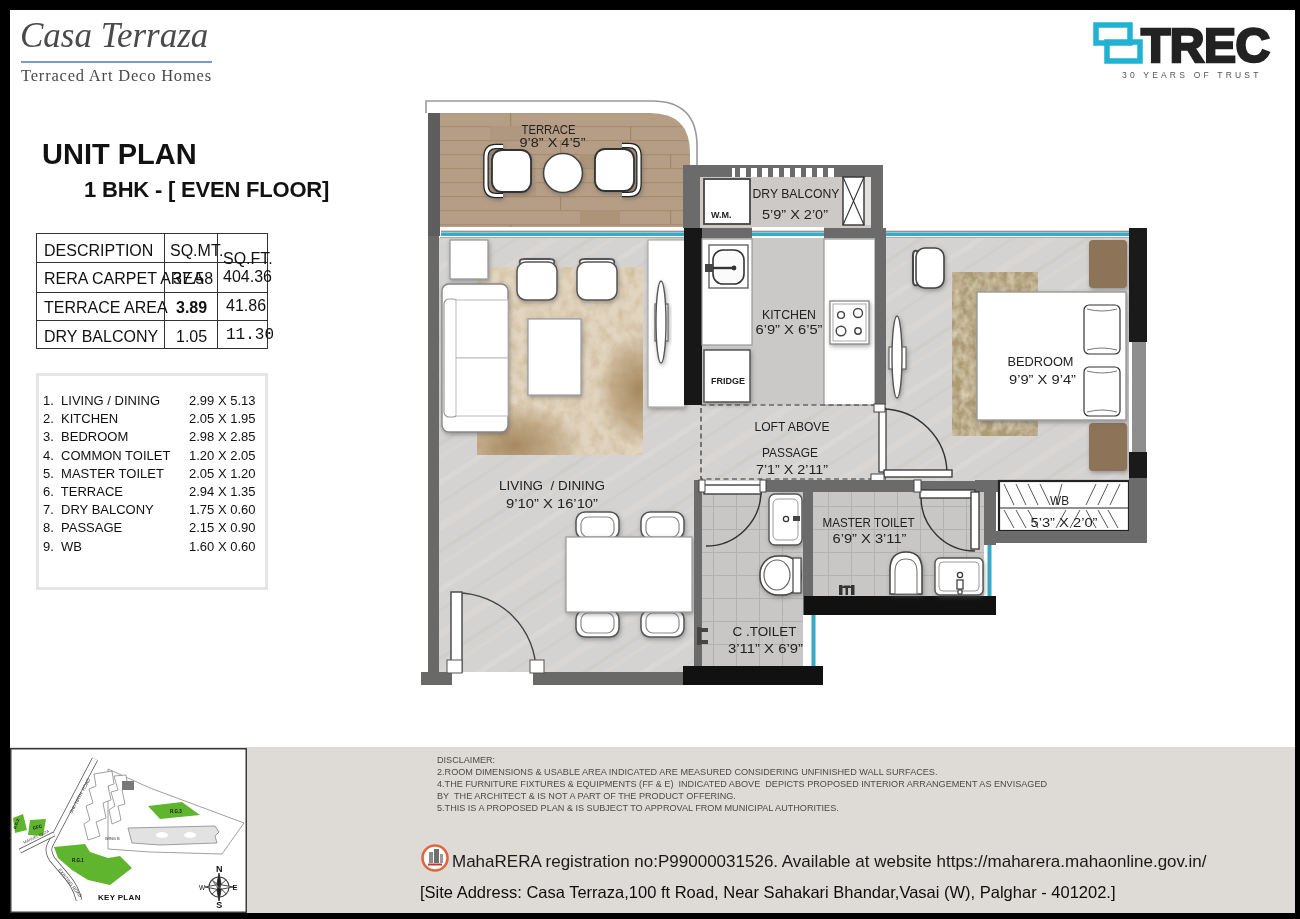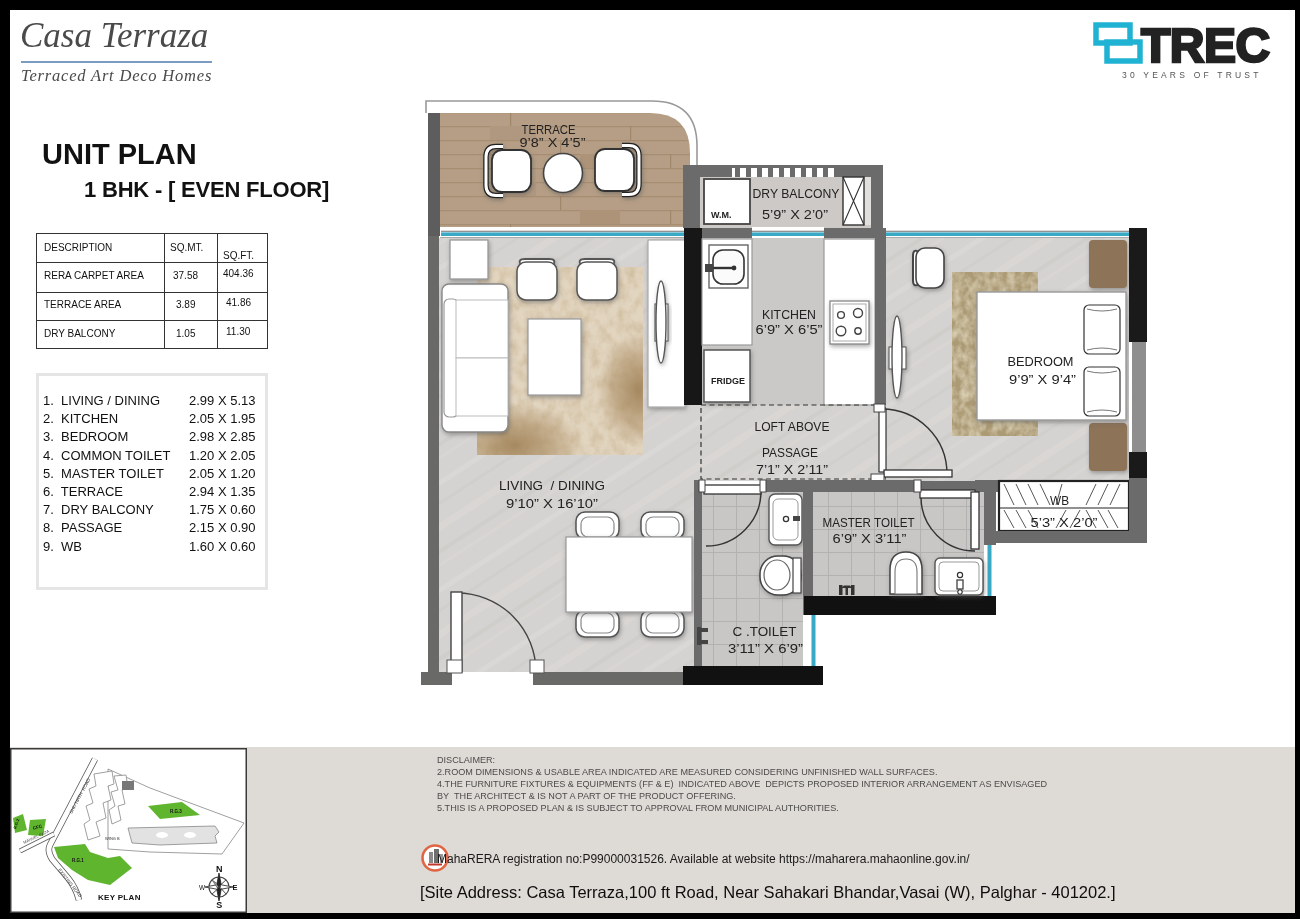--- a/index.html
+++ b/index.html
@@ -11,57 +11,57 @@
 </head>
 <body>
 
 <div id="page"></div>
 
 <div class="abs" style="left:20px;top:16px;width:240px;height:75px;">
   <div style="font-family:'Liberation Serif',serif;font-style:italic;font-size:35px;color:#4a4a4a;white-space:nowrap;">Casa Terraza</div>
 
   <div style="position:absolute;left:1px;top:45px;width:191px;height:2px;background:#7b9cc0;"></div>
 
-  <div style="position:absolute;left:1px;top:50px;font-family:'Liberation Serif',serif;font-style:italic;font-size:16.5px;color:#4a4a4a;letter-spacing:0.8px;white-space:nowrap;">Terraced Art Deco Homes</div>
+  <div style="position:absolute;left:1px;top:50px;font-family:'Liberation Serif',serif;font-size:16.5px;color:#4a4a4a;letter-spacing:0.8px;white-space:nowrap;">Terraced Art Deco Homes</div>
 </div>
 
 <svg class="abs" style="left:1090px;top:18px;" width="200" height="65" viewBox="0 0 200 65">
 
   <g fill="none" stroke="#20b2d2" stroke-width="5.5">
     <rect x="6" y="7" width="34" height="18"></rect>
     <rect x="17" y="24" width="33" height="19"></rect>
   </g>
 
   <text x="51" y="44" font-family="Liberation Sans,sans-serif" font-weight="bold" font-size="48" fill="#222" stroke="#222" stroke-width="2.5" letter-spacing="-0.5">TREC</text>
 
   <text x="32" y="60" font-family="Liberation Sans,sans-serif" font-size="8.5" fill="#555" letter-spacing="3.2">30 YEARS OF TRUST</text>
 </svg>
 
 <div class="abs t" style="left:42px;top:138px;font-size:29px;font-weight:bold;color:#111;">UNIT PLAN</div>
 
 <div class="abs t" style="left:40px;top:177px;font-size:22px;letter-spacing:-0.2px;font-weight:bold;color:#111;margin-left:44px;">1 BHK - [ EVEN FLOOR]</div>
 
-<div class="abs" style="left:36px;top:233px;width:230px;height:114px;border:1px solid #333;font-size:10px;color:#111;">
+<div class="abs" style="left:36px;top:233px;width:230px;height:114px;border:1px solid #333;font-size:16px;color:#111;">
   <div style="position:absolute;left:126.5px;top:0;width:1px;height:114px;background:#333;"></div>
   <div style="position:absolute;left:179.5px;top:0;width:1px;height:114px;background:#333;"></div>
   <div style="position:absolute;left:0;top:28px;width:230px;height:1px;background:#333;"></div>
   <div style="position:absolute;left:0;top:57.5px;width:230px;height:1px;background:#333;"></div>
   <div style="position:absolute;left:0;top:86px;width:230px;height:1px;background:#333;"></div>
   <div style="position:absolute;left:7px;top:8px;">DESCRIPTION</div>
   <div style="position:absolute;left:133px;top:8px;">SQ.MT.</div>
   <div style="position:absolute;left:186px;top:16px;">SQ.FT.</div>
   <div style="position:absolute;left:7px;top:36px;">RERA CARPET AREA</div>
   <div style="position:absolute;left:136px;top:36px;">37.58</div>
   <div style="position:absolute;left:186px;top:34px;">404.36</div>
   <div style="position:absolute;left:7px;top:65px;">TERRACE AREA</div>
-  <div style="position:absolute;left:139px;top:65px;">3.89</div>
+  <div style="position:absolute;left:139px;top:65px;font-weight:bold;">3.89</div>
   <div style="position:absolute;left:189px;top:63px;">41.86</div>
   <div style="position:absolute;left:7px;top:94px;">DRY BALCONY</div>
   <div style="position:absolute;left:139px;top:94px;">1.05</div>
-  <div style="position:absolute;left:189px;top:92px;">11.30</div>
+  <div style="position:absolute;left:189px;top:92px;font-family:Liberation Mono, monospace;">11.30</div>
 </div>
 
 <div class="abs" style="left:36px;top:373px;width:226px;height:211px;border:3px solid #e5e5e5;font-size:13px;color:#111;">
   <div style="position:absolute;left:4px;top:16px;line-height:18.2px;white-space:pre;">1.  LIVING / DINING
 2.  KITCHEN
 3.  BEDROOM
 4.  COMMON TOILET
 5.  MASTER TOILET
 6.  TERRACE
 7.  DRY BALCONY
@@ -569,15 +569,15 @@
 </div>
 
 <svg class="abs" style="left:421px;top:844px;" width="28" height="28" viewBox="0 0 28 28">
   <circle cx="14" cy="14" r="12.5" fill="#fff" stroke="#e06543" stroke-width="2.6"></circle>
   <rect x="8" y="8" width="4" height="11" fill="#8a8a8a"></rect>
   <rect x="13" y="5" width="5" height="14" fill="#6f6f6f"></rect>
   <rect x="19" y="10" width="3" height="9" fill="#9a9a9a"></rect>
   <rect x="7" y="19.5" width="14" height="2" fill="#c0392b"></rect>
 </svg>
 
-<div class="abs" style="left:437px;top:852px;font-size:12px;color:#1a1a1a;">MahaRERA registration no:P99000031526. Available at website https://maharera.mahaonline.gov.in/</div>
+<div class="abs" style="left:452px;top:852px;font-size:17px;color:#1a1a1a;">MahaRERA registration no:P99000031526. Available at website https://maharera.mahaonline.gov.in/</div>
 
 <div class="abs" style="left:420px;top:883px;font-size:16.5px;color:#0e0e0e;">[Site Address: Casa Terraza,100 ft Road, Near Sahakari Bhandar,Vasai (W), Palghar - 401202.]</div>
 
 </body></html>

